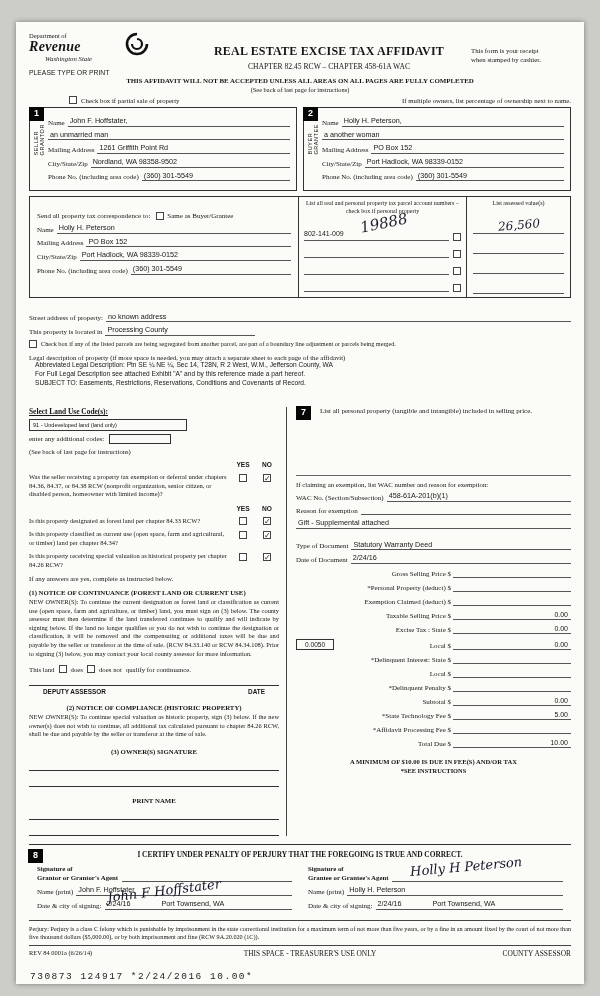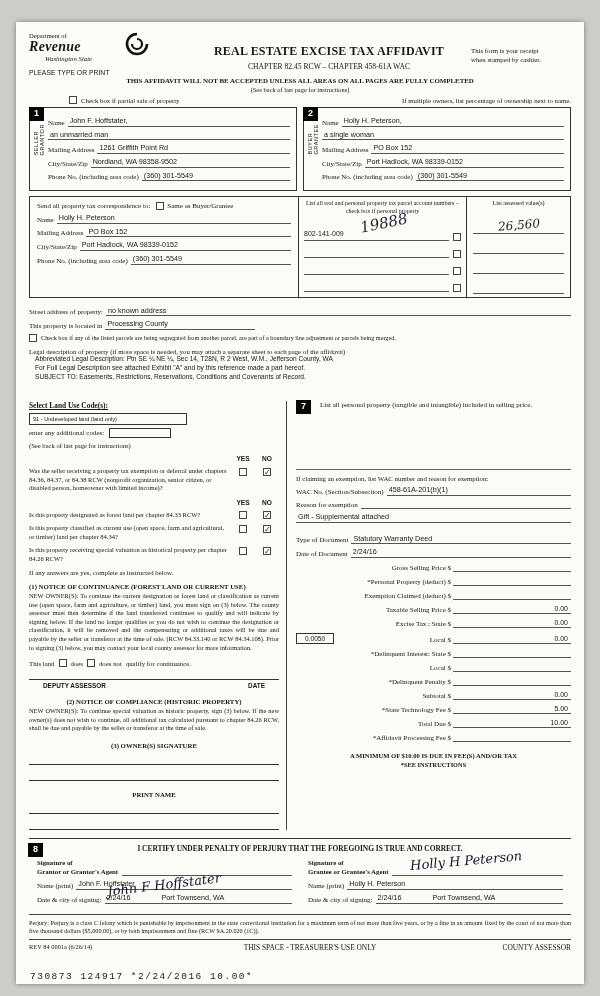--- a/index.html
+++ b/index.html
@@ -40,21 +40,21 @@
 .corr-right{flex:1;border-left:1px solid #333;padding:3px 6px}
 .corr-hdr{font-size:6px;line-height:1.25;text-align:center}
 .parcel-row{display:flex;align-items:flex-end;margin-top:7px;gap:4px}
 .parcel-line{flex:1;border-bottom:1px solid #555;min-height:10px;position:relative}
 .typedval{font-family:"Liberation Sans",sans-serif;font-size:7px}
 .hand{font-family:"DejaVu Serif",serif;font-style:italic;color:#1d1d30}
 .h19{position:absolute;left:56px;top:-8px;font-size:15px;transform:rotate(-12deg)}
 .assessed-line{border-bottom:1px solid #555;min-height:13px;margin-top:7px;text-align:center;position:relative}
 .h26{display:inline-block;font-size:12px;transform:rotate(-5deg)}
 
-.prop{margin-top:9px}
+.prop{margin-top:15px}
 .seg{font-size:6.2px;line-height:1.2}
 .legal-lbl{font-size:6.8px;margin-top:6px}
 .typed{font-family:"Liberation Sans",sans-serif;font-size:6.6px;line-height:1.35;margin-left:6px}
 .typed:first-of-type{margin-top:6px}
 
 .main{display:flex;margin-top:20px}
 .main-left{width:258px;border-right:1px solid #444;padding-right:7px}
 .main-right{flex:1;padding-left:9px;position:relative}
 .select-label{font-size:7.4px;text-decoration:underline;font-weight:bold}
 .landbox{border:1px solid #333;width:158px;min-height:12px;font-size:5.6px;font-family:"Liberation Sans",sans-serif;padding:2px 3px;margin:3px 0}
@@ -168,40 +168,40 @@
       <div class="num">2</div>
       <div class="sideline">
         <span>BUYER</span>
         <span>GRANTEE</span>
       </div>
       <div class="row">
             <span class="lbl">Name</span>
             <span class="val">Holly H. Peterson,</span>
           </div>
       <div class="row">
-            <span class="val">a single woman</span>
+            <span class="val">a another woman</span>
           </div>
       <div class="row">
             <span class="lbl">Mailing Address</span>
             <span class="val">PO Box 152</span>
           </div>
       <div class="row">
             <span class="lbl">City/State/Zip</span>
             <span class="val">Port Hadlock, WA 98339-0152</span>
           </div>
       <div class="row">
             <span class="lbl">Phone No. (including area code)</span>
             <span class="val">(360) 301-5549</span>
           </div>
     </div>
   </div>
 
   <div class="corr">
     <div class="corr-left">
-      <div class="row" style="align-items:center;margin-top:1px">
+      <div class="row" style="align-items:center;margin-top:11px">
         <span class="lbl">Send all property tax correspondence to:</span>
         <span class="cb" style="margin:0 3px"></span>
         <span class="lbl">Same as Buyer/Grantee</span>
       </div>
       <div class="row">
             <span class="lbl">Name</span>
             <span class="val">Holly H. Peterson</span>
           </div>
       <div class="row">
             <span class="lbl">Mailing Address</span>
@@ -399,26 +399,26 @@
           </div>
       <div class="mrow">
             <span class="ml">Subtotal $</span>
             <span class="mv">0.00</span>
           </div>
       <div class="mrow">
             <span class="ml">*State Technology Fee $</span>
             <span class="mv">5.00</span>
           </div>
       <div class="mrow">
+            <span class="ml">*Affidavit Processing Fee $</span>
+            <span class="mv"></span>
+          </div>
+      <div class="mrow">
             <span class="ml">Total Due $</span>
             <span class="mv">10.00</span>
-          </div>
-      <div class="mrow">
-            <span class="ml">*Affidavit Processing Fee $</span>
-            <span class="mv"></span>
           </div>
 
       <div class="minnote">A MINIMUM OF $10.00 IS DUE IN FEE(S) AND/OR TAX</div>
       <div class="seeinstr">*SEE INSTRUCTIONS</div>
     </div>
   </div>
 
   <div class="certify">
     <div class="num" style="left:-1px;top:4px">8</div>
     <div class="cert-title">I CERTIFY UNDER PENALTY OF PERJURY THAT THE FOREGOING IS TRUE AND CORRECT.</div>

